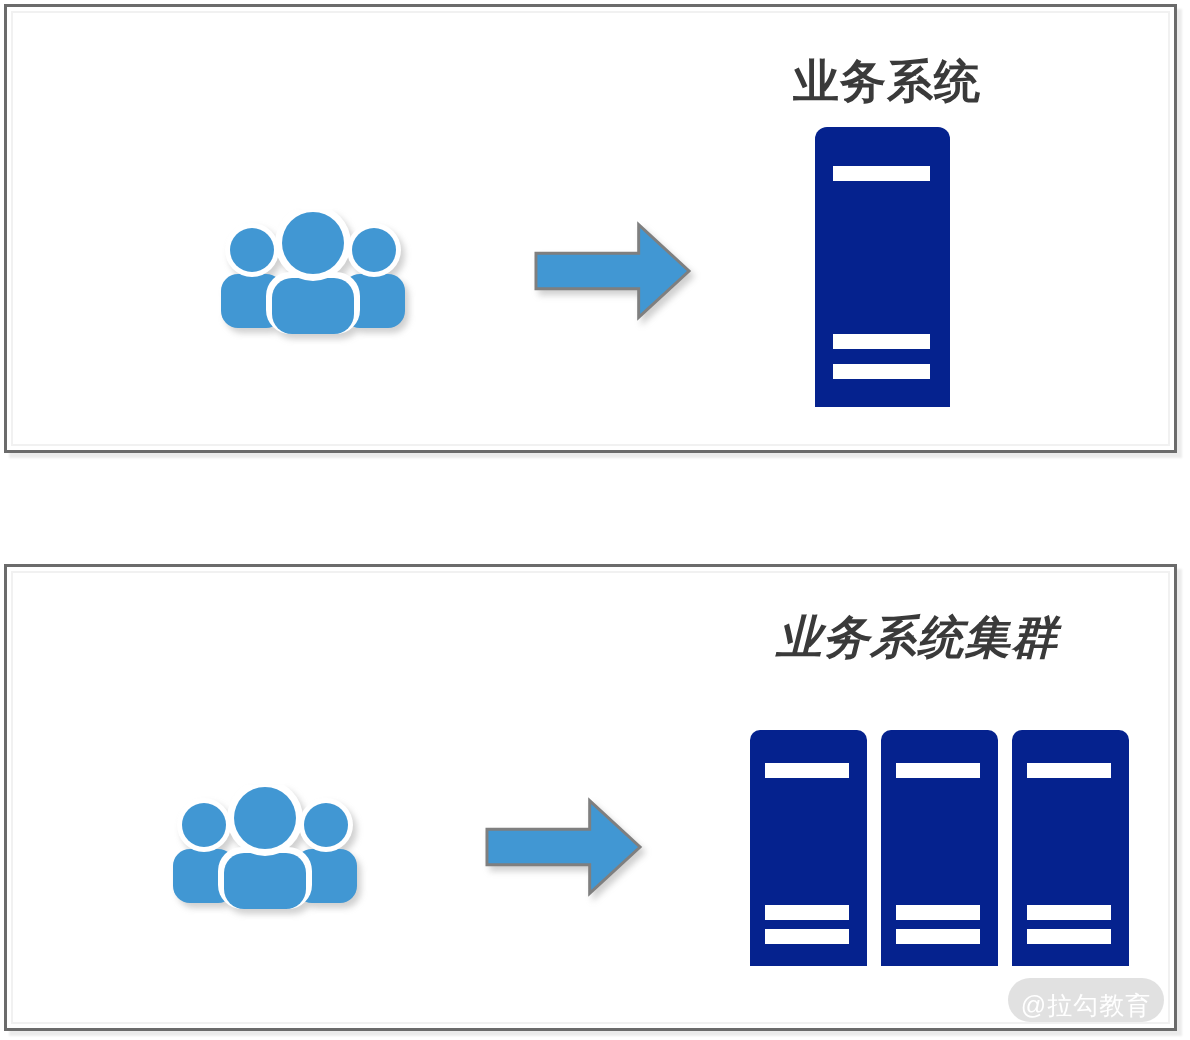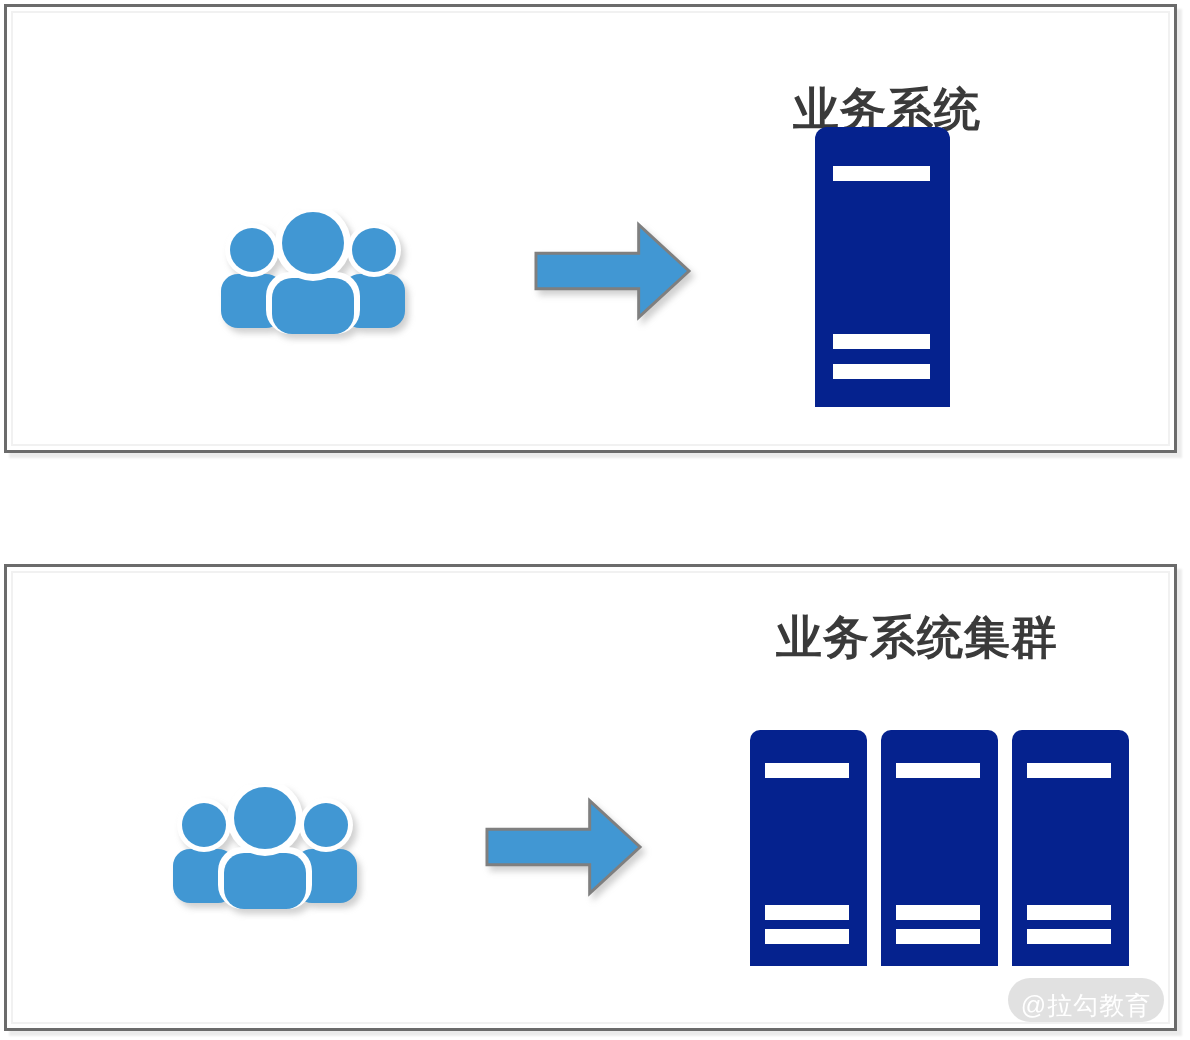--- a/index.html
+++ b/index.html
@@ -43,22 +43,22 @@
 
   .panel-title {
     position: absolute;
     text-align: center;
     font-size: 46px;
     font-weight: 600;
     color: var(--title-text);
     letter-spacing: 1px;
     white-space: nowrap;
   }
-  #panel-single  .panel-title { left: 645px; width: 470px; top: 44px; margin-top: 28px; }
-  #panel-cluster .panel-title { left: 680px; width: 460px; top: 40px; }
+  #panel-single  .panel-title { left: 645px; width: 470px; top: 44px; }
+  #panel-cluster .panel-title { left: 680px; width: 460px; top: 40px; font-style: italic; }
 
   .users-icon {
     position: absolute;
     width: 200px;
     height: 124px;
     filter: drop-shadow(4px 5px 3px rgba(120,120,120,0.35));
   }
   #panel-single  .users-icon { left: 206px; top: 203px; }
   #panel-cluster .users-icon { left: 158px; top: 218px; }
   .users-icon .blue  { fill: var(--icon-blue); }

